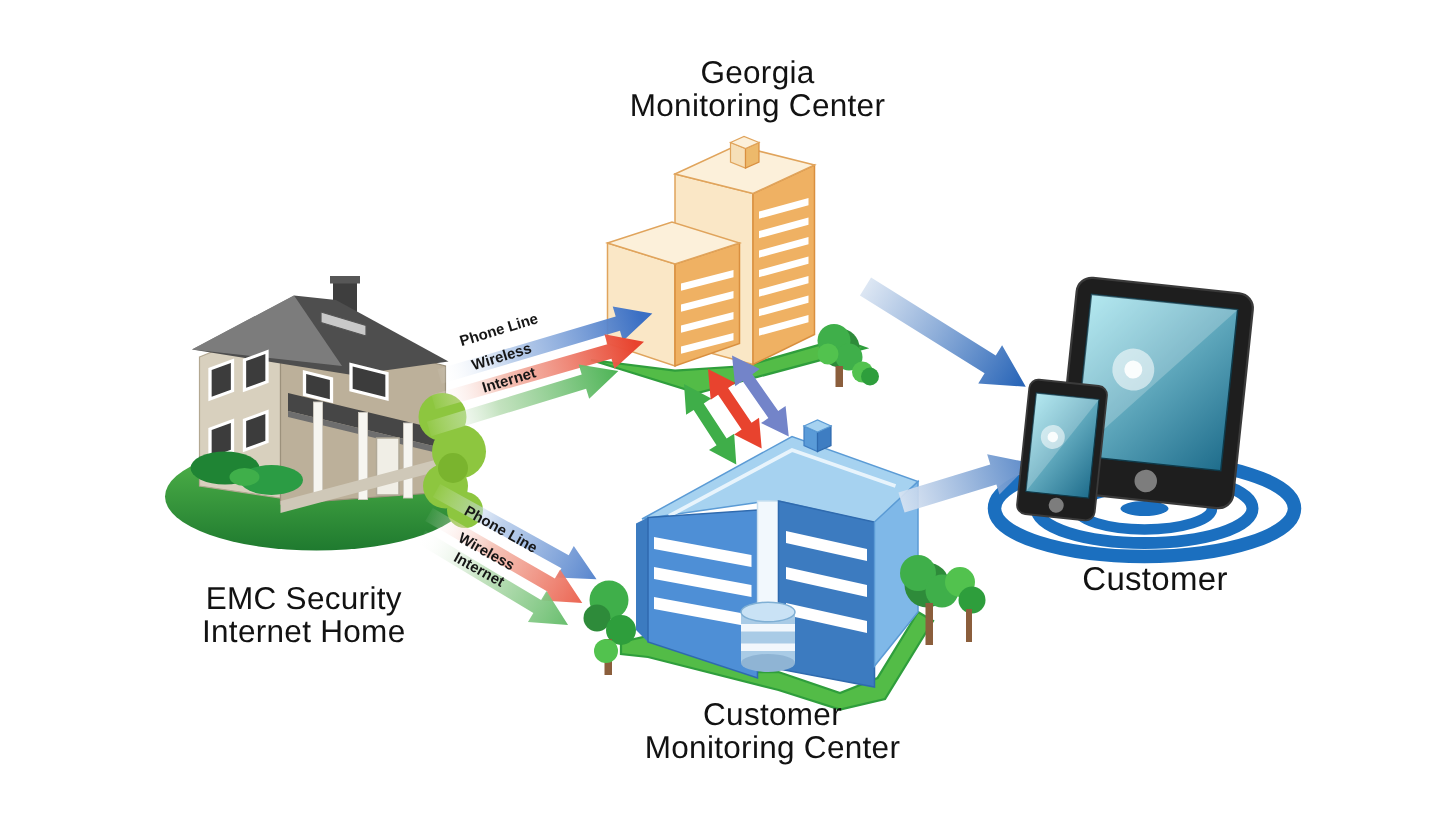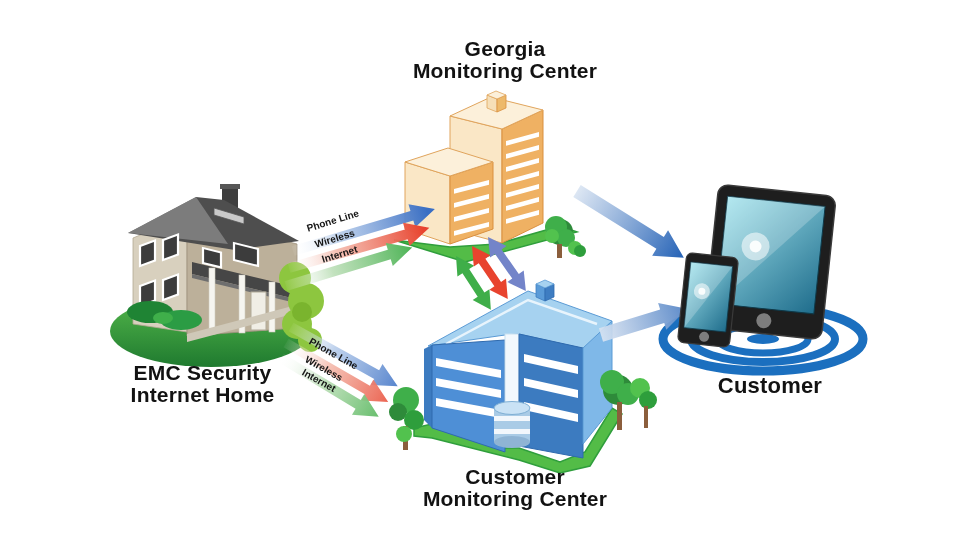--- a/index.html
+++ b/index.html
@@ -1,19 +1,19 @@
 <!DOCTYPE html>
 <html><head>
 <meta charset="utf-8">
 <style>
   html,body{margin:0;padding:0;background:#fff;}
   .stage{position:relative;width:963px;height:550px;background:#ffffff;overflow:hidden;
          font-family:"Liberation Sans",sans-serif;}
   .stage svg{position:absolute;left:0;top:0;}
-  .lbl{position:absolute;color:#121212;font-weight:bold;text-align:center;
+  .lbl{position:absolute;color:#121212;font-weight:normal;text-align:center;
        font-size:21px;line-height:22px;letter-spacing:.2px;}
   .link-lbl{position:absolute;color:#161616;font-size:10px;font-weight:bold;
             white-space:nowrap;transform-origin:0 50%;}
   .rotA{transform:rotate(-17deg);}
   .rotB{transform:rotate(29deg);}
 </style>
 </head>
 <body>
 
 <div class="stage">
@@ -267,21 +267,21 @@
       <circle cx="0" cy="37" r="5" fill="#7D7D7D"></circle>
     </g>
   </g>
 </svg>
 
 <div class="lbl" style="left:360px;top:38px;width:290px;">
   <div>Georgia</div>
   <div>Monitoring Center</div>
 </div>
 
-<div class="lbl" style="left:95px;top:362px;width:215px;">
+<div class="lbl" style="left:95px;top:389px;width:215px;">
   <div>EMC Security</div>
   <div>Internet Home</div>
 </div>
 
 <div class="lbl" style="left:390px;top:466px;width:250px;">
   <div>Customer</div>
   <div>Monitoring Center</div>
 </div>
 
 <div class="lbl" style="left:690px;top:375px;width:160px;font-size:22px;text-align:center;">Customer</div>

